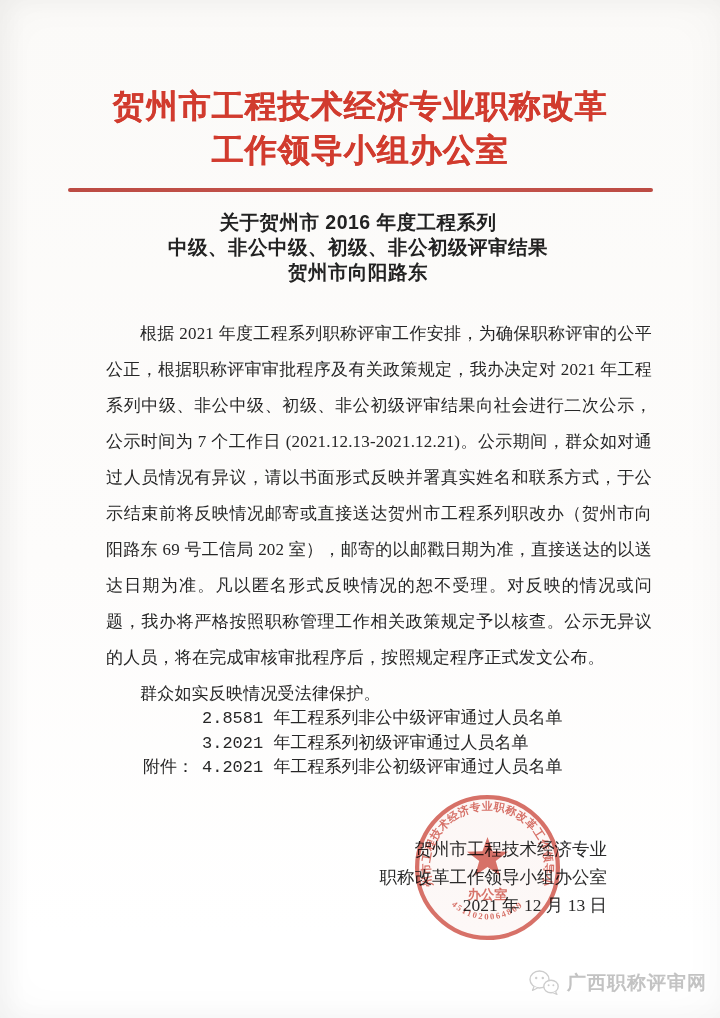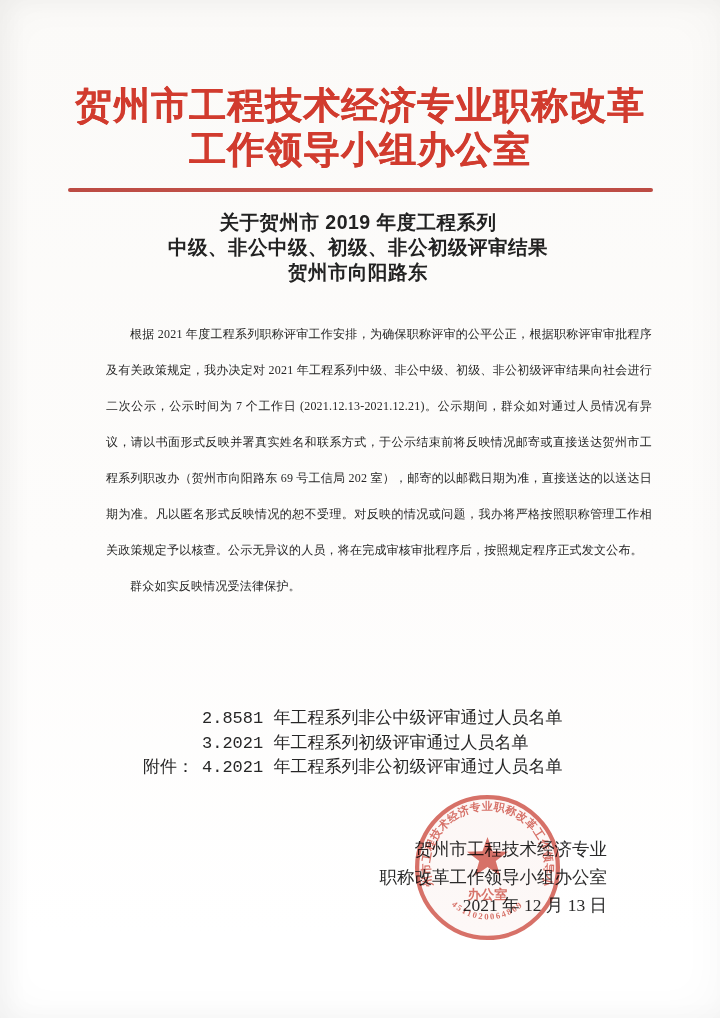--- a/index.html
+++ b/index.html
@@ -6,37 +6,37 @@
   .page{
     position:relative;width:720px;height:1018px;overflow:hidden;
     background:linear-gradient(180deg,#fbfaf8 0%,#fdfcfb 55%,#ffffff 92%);
     box-shadow:inset 0 0 45px rgba(0,0,0,0.035), inset 10px 0 22px rgba(0,0,0,0.03);
     color:var(--ink,#2b2b2b);
     font-family:"Liberation Serif", serif;
   }
   .letterhead{
     position:absolute;top:84px;left:0;right:0;text-align:center;
     color:var(--letterhead-red,#d13b2e);font-weight:700;
-    font-size:37px;line-height:44px;letter-spacing:1px;
+    font-size:32px;line-height:44px;letter-spacing:1px;
     font-family:"Liberation Serif", serif;
     text-shadow:0.6px 0 0 var(--letterhead-red,#d13b2e);
   }
   .red-rule{
     position:absolute;top:188px;left:68px;width:585px;height:4px;
     background:linear-gradient(90deg,var(--rule-red,#bc4b43),#c6564e 60%,var(--rule-red,#bc4b43));
     border-radius:2px;
   }
   .doc-title{
     position:absolute;top:210px;left:0;right:4px;text-align:center;
     font-family:"Liberation Sans", sans-serif;
     font-size:19.5px;line-height:25px;font-weight:700;letter-spacing:0.5px;color:#222;
   }
   .body-text{
     position:absolute;top:316px;left:106px;width:546px;
-    font-size:12px;line-height:36px;letter-spacing:0.2px;
+    font-size:17px;line-height:36px;letter-spacing:0.2px;
     text-align:justify;word-break:break-all;color:#262626;
   }
   .body-text p{margin:0;text-indent:2em;}
   .body-text p.contact{margin-top:-8px;}
   .attachments{
     position:absolute;top:707px;left:143px;display:flex;align-items:flex-end;
     font-size:17px;line-height:24.5px;color:#262626;font-family:Liberation Mono, monospace;
   }
   .att-label{margin-right:8px;white-space:nowrap;}
   .att-items div{white-space:nowrap;}
@@ -63,21 +63,21 @@
 <div class="page">
 
   <header class="letterhead">
     <div>贺州市工程技术经济专业职称改革</div>
     <div>工作领导小组办公室</div>
   </header>
 
   <div class="red-rule"></div>
 
   <div class="doc-title">
-    <div>关于贺州市 2019 年度工程系列</div>
+    <div>关于贺州市 2016 年度工程系列</div>
     <div>中级、非公中级、初级、非公初级评审结果</div>
     <div>贺州市向阳路东</div>
   </div>
 
   <div class="body-text">
     <p>根据 2021 年度工程系列职称评审工作安排，为确保职称评审的公平公正，根据职称评审审批程序及有关政策规定，我办决定对 2021 年工程系列中级、非公中级、初级、非公初级评审结果向社会进行二次公示，公示时间为 7 个工作日 (2021.12.13-2021.12.21)。公示期间，群众如对通过人员情况有异议，请以书面形式反映并署真实姓名和联系方式，于公示结束前将反映情况邮寄或直接送达贺州市工程系列职改办（贺州市向阳路东 69 号工信局 202 室），邮寄的以邮戳日期为准，直接送达的以送达日期为准。凡以匿名形式反映情况的恕不受理。对反映的情况或问题，我办将严格按照职称管理工作相关政策规定予以核查。公示无异议的人员，将在完成审核审批程序后，按照规定程序正式发文公布。</p>
     <p>群众如实反映情况受法律保护。</p>
   </div>
 
   <div class="attachments">
@@ -104,14 +104,27 @@
     <polygon points="75,45 80,59.1 95,59.5 83.1,68.6 87.3,83 75,74.5 62.7,83 66.9,68.6 55,59.5 70,59.1" fill="#ce5247"></polygon>
     <text font-size="10.8" letter-spacing="0.4">
       <textPath href="#sealArcTop" startOffset="50%" text-anchor="middle">贺州市工程技术经济专业职称改革工作领导小组</textPath>
     </text>
     <text x="75" y="106" font-size="13" text-anchor="middle">办公室</text>
     <text font-size="8.5" letter-spacing="1.8">
       <textPath href="#sealArcBot" startOffset="50%" text-anchor="middle">4511020064809</textPath>
     </text>
   </svg>
 
+  <div class="watermark">
+    <svg width="32" height="27" viewBox="0 0 32 27" aria-hidden="true">
+      <ellipse cx="11.5" cy="10.5" rx="9.5" ry="8.5" fill="#ffffff" stroke="#cdcdcd" stroke-width="1.4"></ellipse>
+      <path d="M 6 17.5 L 4.5 21.5 L 9.5 19" fill="#ffffff" stroke="#cdcdcd" stroke-width="1.2" stroke-linejoin="round"></path>
+      <circle cx="8.2" cy="9" r="1.2" fill="#cdcdcd"></circle>
+      <circle cx="14.8" cy="9" r="1.2" fill="#cdcdcd"></circle>
+      <ellipse cx="23" cy="17.5" rx="7.2" ry="6.3" fill="#ffffff" stroke="#cdcdcd" stroke-width="1.4"></ellipse>
+      <path d="M 27.5 22.5 L 29 25.5 L 24.5 23.5" fill="#ffffff" stroke="#cdcdcd" stroke-width="1.2" stroke-linejoin="round"></path>
+      <circle cx="20.6" cy="16.3" r="1" fill="#cdcdcd"></circle>
+      <circle cx="25.4" cy="16.3" r="1" fill="#cdcdcd"></circle>
+    </svg>
+    <span>广西职称评审网</span>
+  </div>
 
 </div>
 
 </body></html>

